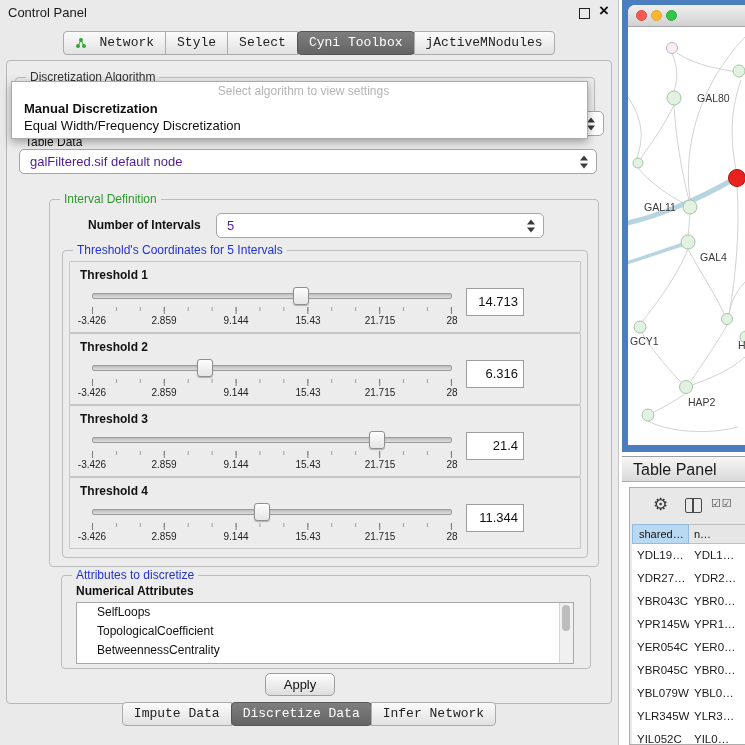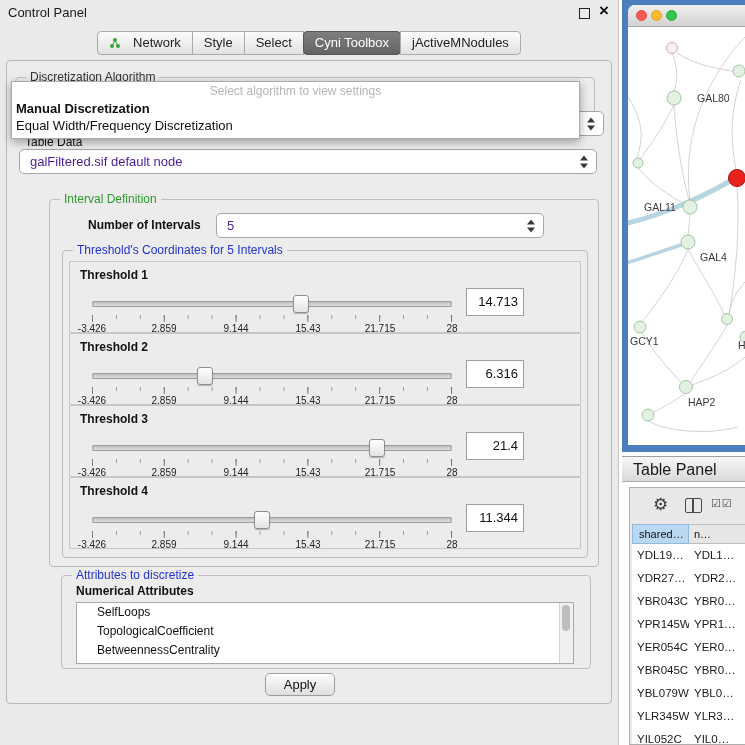--- a/index.html
+++ b/index.html
@@ -10,21 +10,21 @@
   .control-panel{position:absolute;left:0;top:0;width:618px;height:745px;
                  background:#EAEAEA;border-right:1px solid #C4C4C4;}
   .cp-title{position:absolute;left:8px;top:5px;font-size:13px;color:#1a1a1a;}
   .float-btn{position:absolute;right:28px;top:8px;width:9px;height:9px;border:1.5px solid #222;background:transparent;}
   .close-btn{position:absolute;right:9px;top:2px;font-size:17px;font-weight:bold;color:#111;line-height:18px;}
 
   .tabbar{position:absolute;top:31px;left:0;width:100%;display:flex;justify-content:center;}
   .tabbar.bottom{top:702px;}
   .tab{font-size:13px;color:#222;background:linear-gradient(#FBFBFB,#E2E2E2);
        border:1px solid #ABABAB;padding:3px 11px 4px;margin-left:-1px;
-       display:flex;align-items:center;gap:12px;white-space:nowrap;}
+       display:flex;align-items:center;gap:12px;white-space:nowrap;font-family:Liberation Mono, monospace;}
   .tab:first-child{border-radius:4px 0 0 4px;margin-left:0;}
   .tab:last-child{border-radius:0 4px 4px 0;}
   .tab.selected{background:linear-gradient(#7E7E7E,#646464);color:#FFF;border-color:#575757;border-radius:4px;}
 
   .main-panel{position:absolute;left:6px;top:60px;width:604px;height:642px;
               border:1px solid #B8B8B8;border-radius:4px;background:#ECECEC;}
 
   .group{position:absolute;border:1px solid #BDBDBD;border-radius:4px;}
   .group-title{position:absolute;top:-8px;left:10px;background:#ECECEC;padding:0 4px;font-size:12px;color:#333;}
   .title-green{color:#2E9A2E;}
@@ -34,39 +34,39 @@
   .combo{background:#FFF;border:1px solid #A6A6A6;border-radius:5px;box-sizing:border-box;
          font-size:13px;color:#4c1d95;}
   .algo-combo{position:absolute;left:12px;top:33px;width:576px;height:25px;}
   .combo .val{position:absolute;left:10px;top:4px;white-space:nowrap;}
   .spin{position:absolute;right:8px;top:50%;transform:translateY(-50%);display:flex;flex-direction:column;gap:3px;}
   .spin i{display:block;width:0;height:0;border-left:4px solid transparent;border-right:4px solid transparent;}
   .spin .up{border-bottom:5px solid #3A3A3A;}
   .spin .dn{border-top:5px solid #3A3A3A;}
 
   .algo-popup{position:absolute;left:4px;top:20px;width:567px;height:56px;background:#FFF;
-              border:1px solid #ABABAB;box-shadow:0 3px 9px rgba(0,0,0,.35);z-index:30;}
+              border:1px solid #ABABAB;box-shadow:0 3px 9px rgba(0,0,0,.35);z-index:30;padding-left:8px;}
   .popup-hint{text-align:center;color:#B5B5B5;font-size:12px;height:18px;line-height:18px;}
   .popup-opt{font-size:13px;padding-left:4px;height:17px;line-height:17px;color:#101010;}
   .popup-opt.bold{font-weight:bold;}
 
   .td-label{position:absolute;left:18px;top:74px;font-size:12px;}
   .td-combo{position:absolute;left:12px;top:88px;width:578px;height:25px;}
 
   .interval-group{left:42px;top:138px;width:548px;height:366px;}
   .count-label{position:absolute;left:38px;top:18px;font-size:12px;font-weight:bold;}
   .count-combo{position:absolute;left:166px;top:13px;width:328px;height:25px;}
 
   .thr-group{position:absolute;left:12px;top:50px;width:524px;height:306px;border:1px solid #BDBDBD;border-radius:4px;}
   .thr-box{position:absolute;left:6px;width:510px;height:70px;border:1px solid #C6C6C6;border-radius:1px;}
   .thr-label{position:absolute;left:10px;top:6px;font-size:12px;font-weight:bold;}
   .thr-value{position:absolute;left:396px;top:26px;width:58px;height:28px;background:#FFF;
              border:1px solid #9E9E9E;font-size:13px;line-height:26px;text-align:right;
              padding-right:5px;box-sizing:border-box;}
-  .slider{position:absolute;left:22px;top:30px;width:360px;height:38px;}
+  .slider{position:absolute;left:22px;top:22px;width:360px;height:38px;}
   .track{position:absolute;left:0;right:0;top:9px;height:4px;background:linear-gradient(#BFBFBF,#DCDCDC);
          border:1px solid #9B9B9B;border-radius:2px;}
   .thumb{position:absolute;top:3px;width:14px;height:16px;background:linear-gradient(#FEFEFE,#E4E4E4);
          border:1px solid #8F8F8F;border-radius:3px;box-shadow:0 1px 1px rgba(0,0,0,.25);}
   .ticks{position:absolute;left:0;right:0;top:23px;height:7px;
          background-image:linear-gradient(90deg,#7A7A7A 0 1px,transparent 1px),
                           linear-gradient(90deg,#A0A0A0 0 1px,transparent 1px);
          background-size:20% 7px,6.667% 4px;background-repeat:repeat-x;
          border-right:1px solid #7A7A7A;}
   .scale{position:absolute;left:0;right:0;top:31px;height:12px;font-size:10px;color:#222;}
@@ -277,20 +277,31 @@
         <div class="list-item">BetweennessCentrality</div>
         <div class="vscroll">
           <div class="vthumb"></div>
         </div>
       </div>
     </div>
 
     <div class="apply-btn">Apply</div>
   </div>
 
+  <div class="tabbar bottom">
+    <div class="tab">
+      <span>Impute Data</span>
+    </div>
+    <div class="tab selected">
+      <span>Discretize Data</span>
+    </div>
+    <div class="tab">
+      <span>Infer Network</span>
+    </div>
+  </div>
 </div>
 
 <div class="net-frame">
   <div class="net-window">
     <div class="net-titlebar">
       <div class="light red"></div>
       <div class="light yellow"></div>
       <div class="light green"></div>
     </div>
     <div class="net-canvas">

